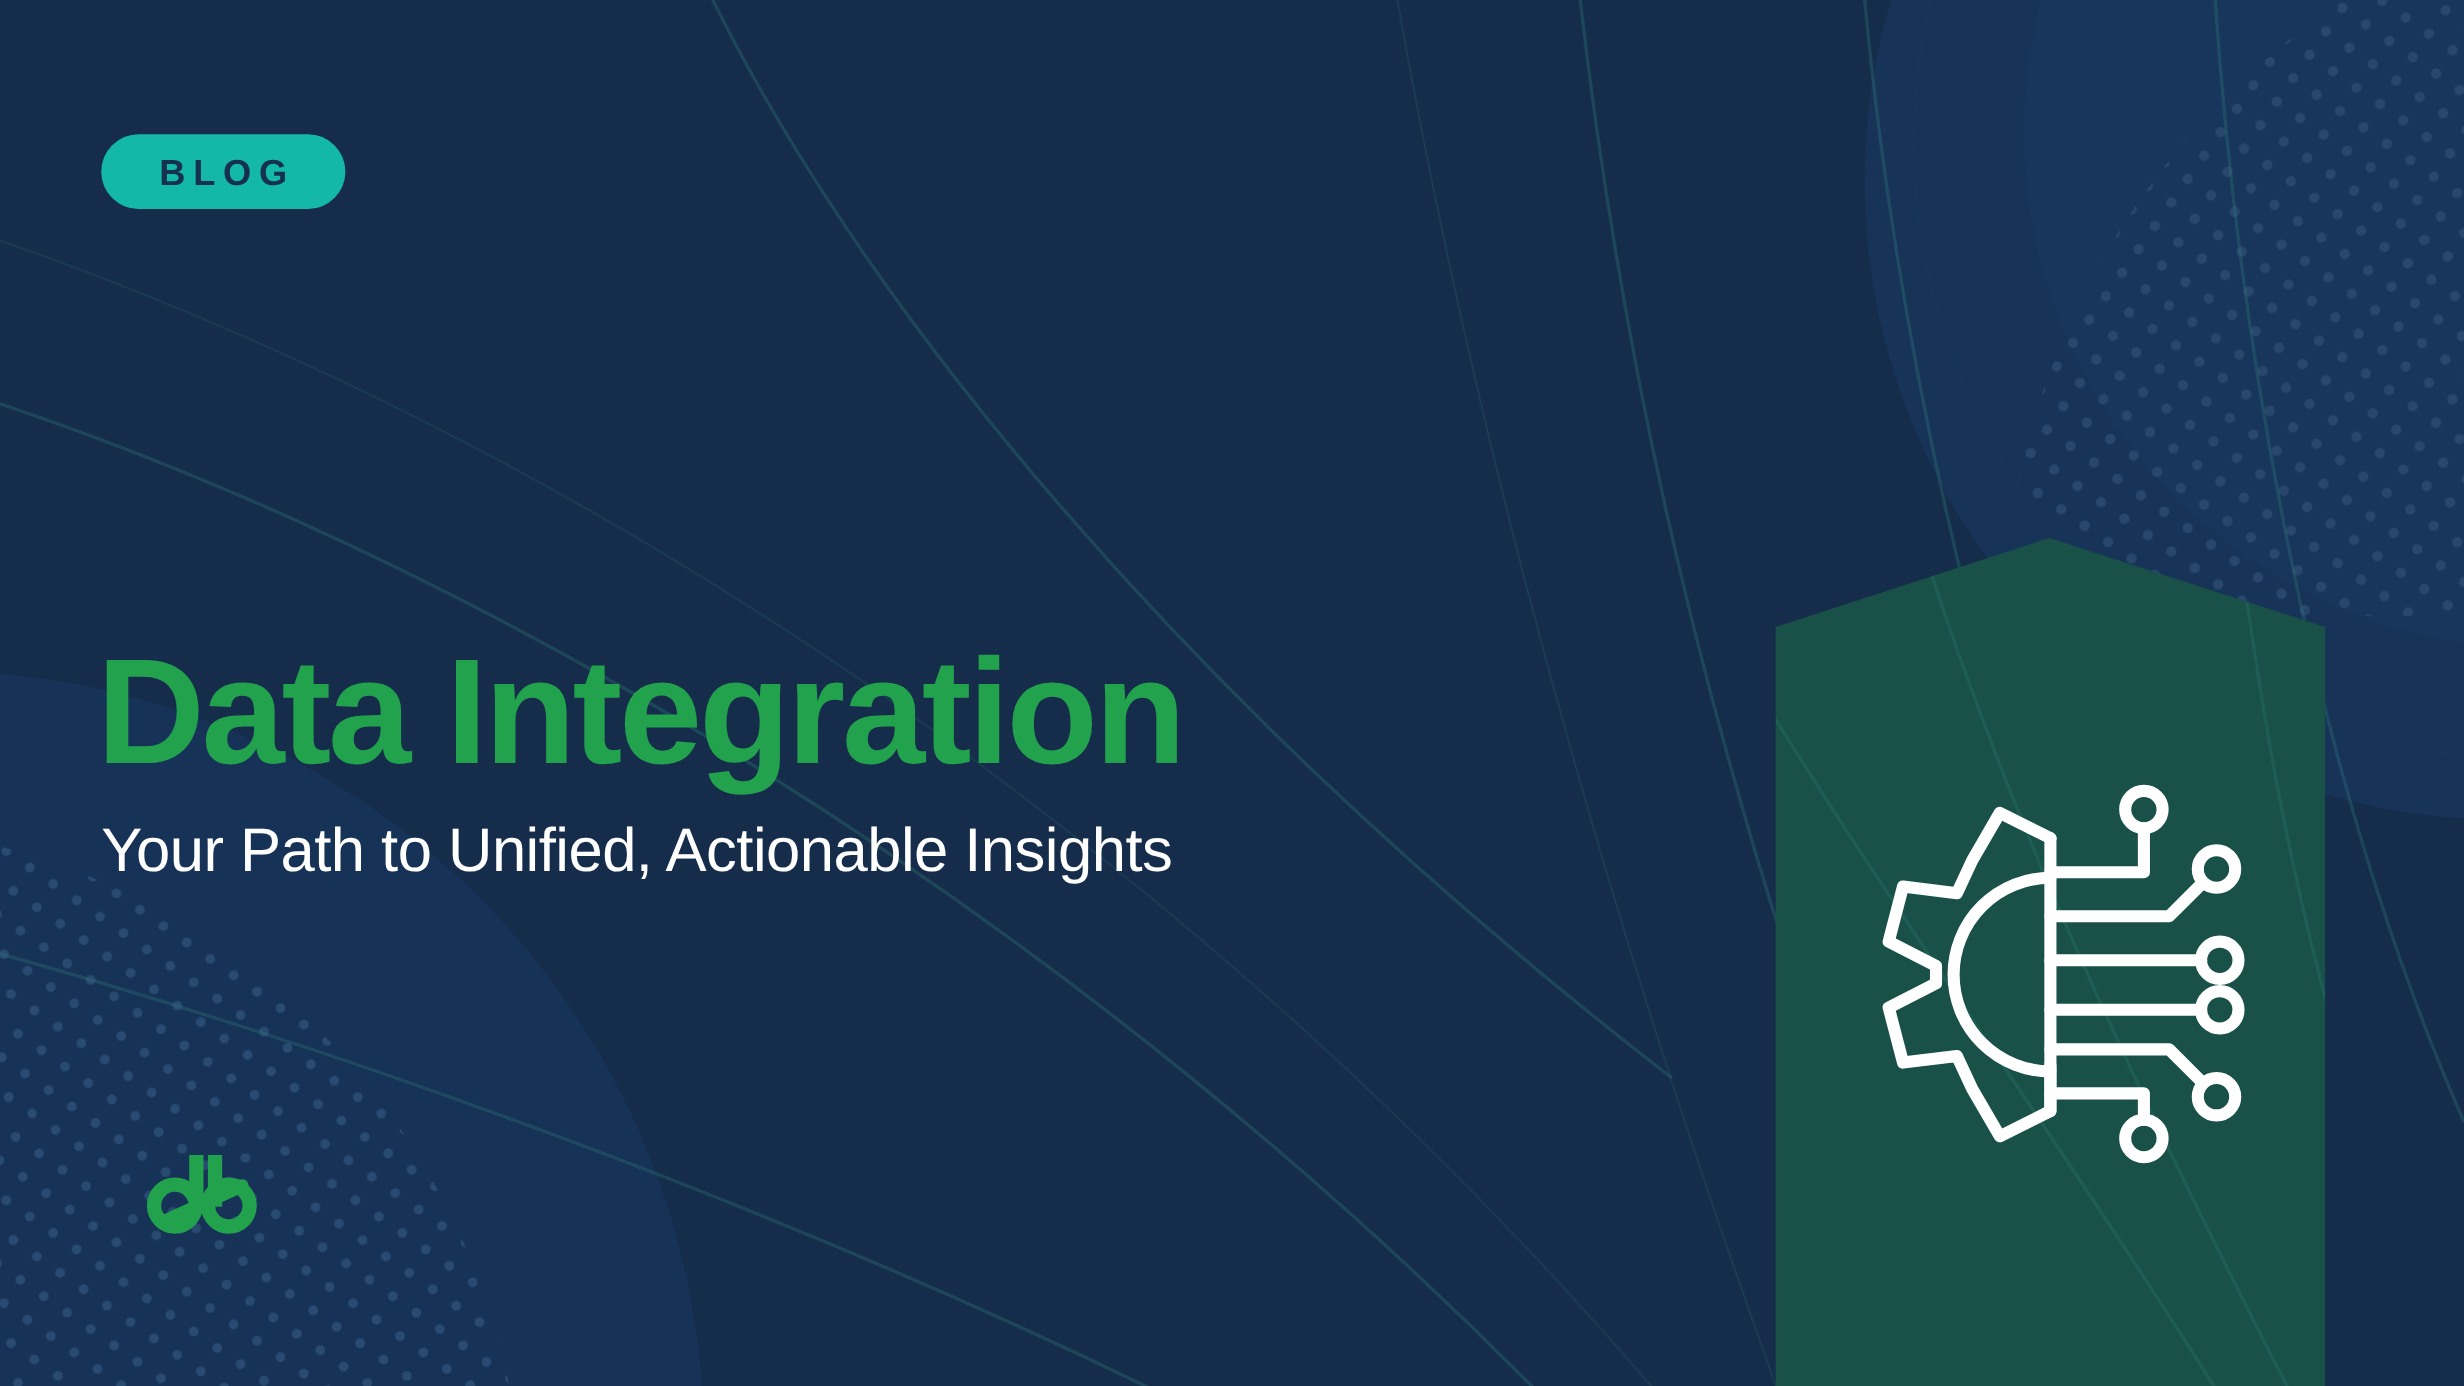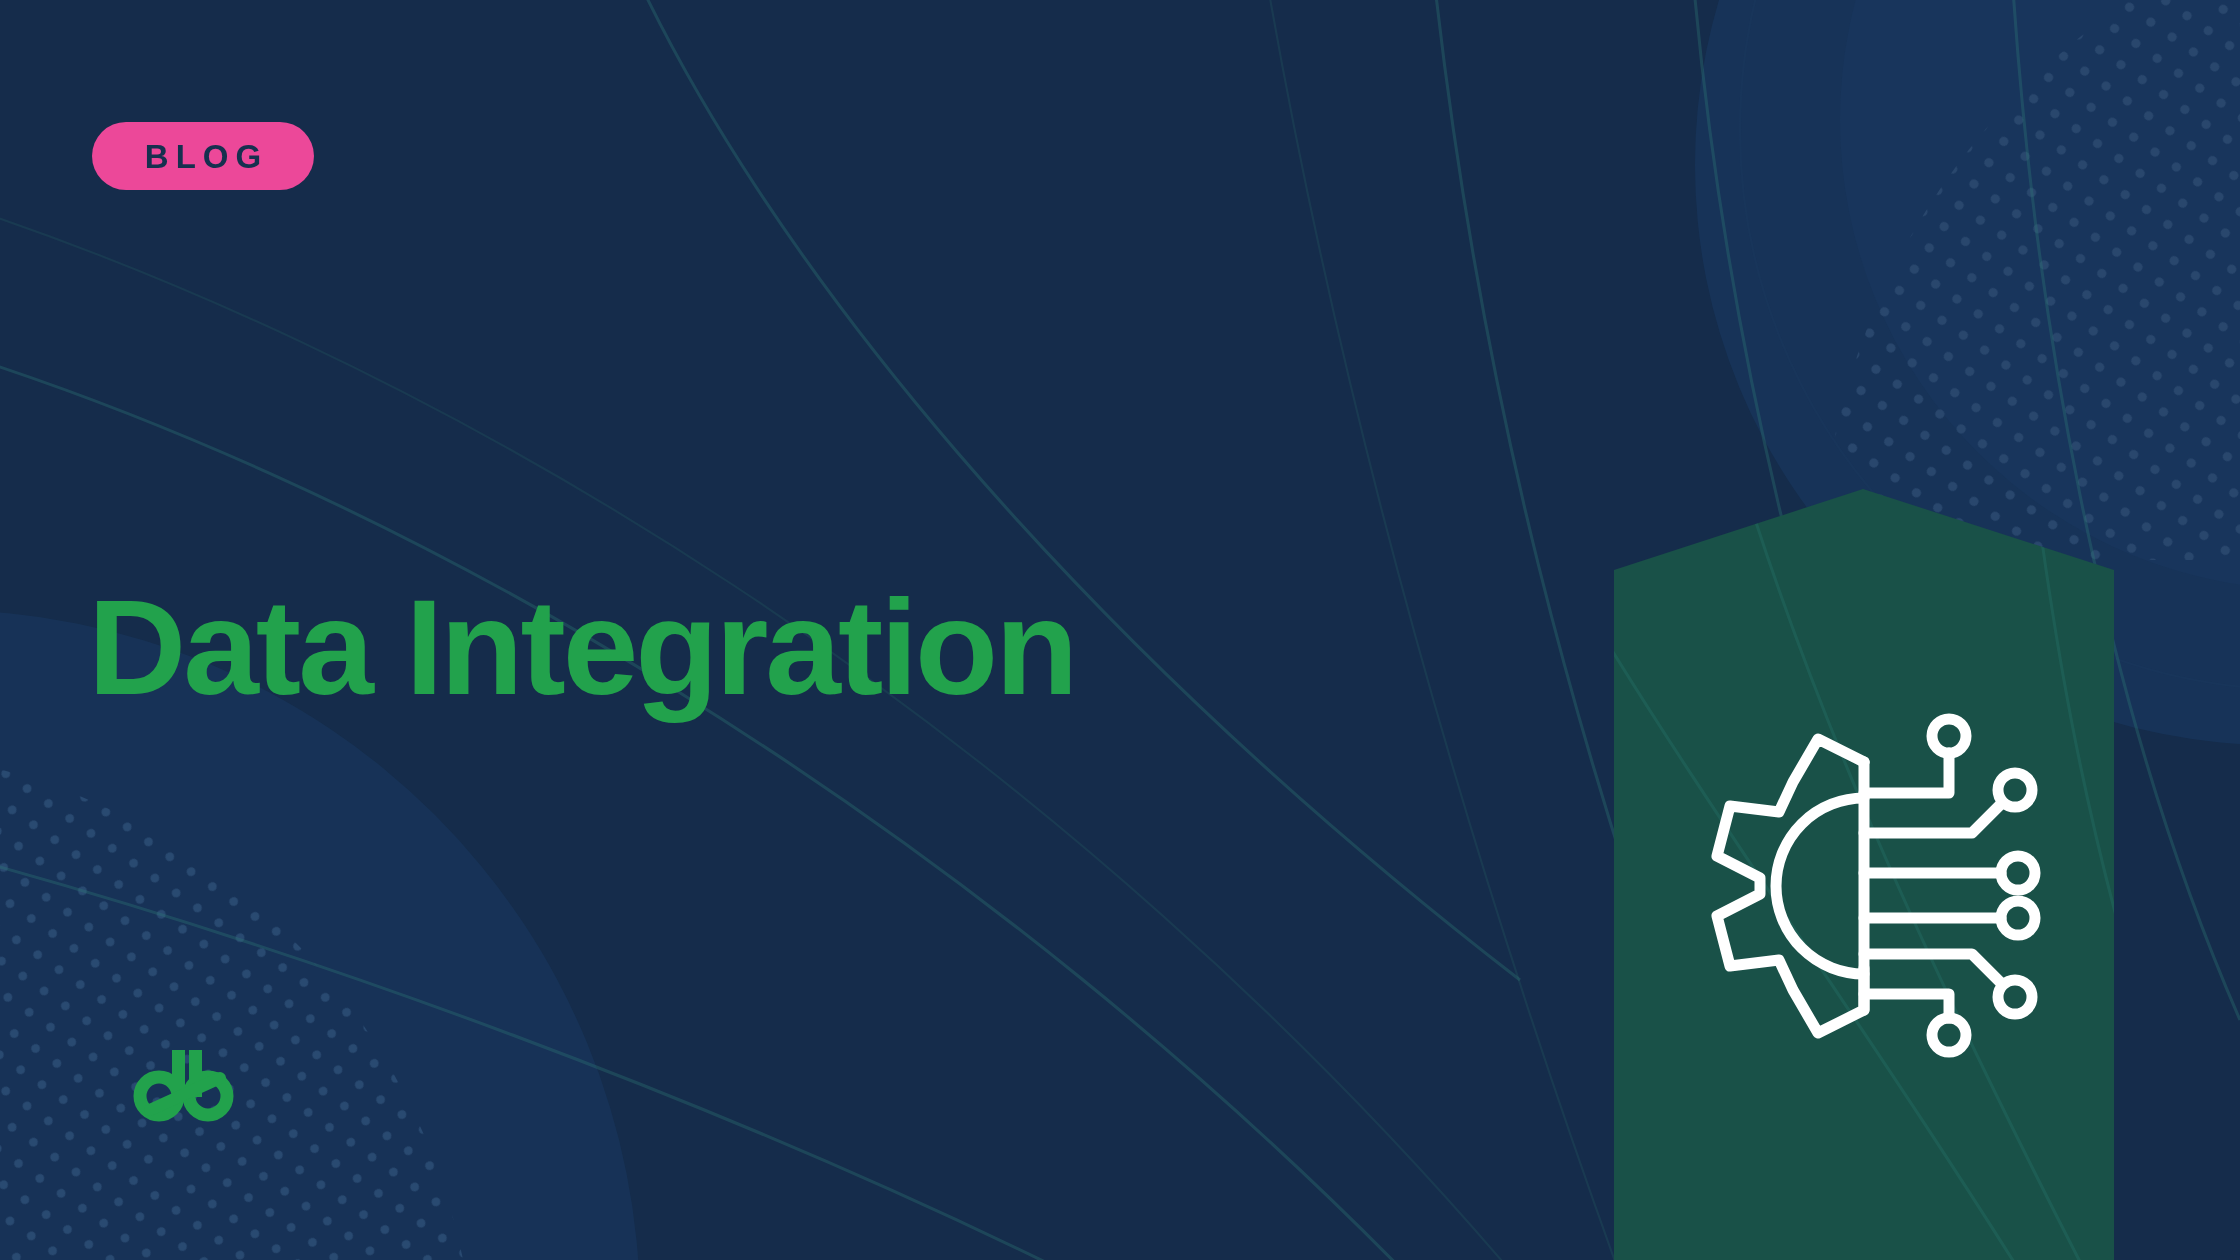--- a/index.html
+++ b/index.html
@@ -29,21 +29,21 @@
   }
 
   
   .blog-badge {
     position: absolute;
     left: 92px;
     top: 122px;
     width: 222px;
     height: 68px;
     border-radius: 34px;
-    background: #ec4899;
+    background: #14b8a6;
     display: flex;
     align-items: center;
     justify-content: center;
   }
   .blog-badge-label {
     color: #16304f;
     font-size: 33px;
     font-weight: bold;
     letter-spacing: 7px;
     text-indent: 7px;
@@ -230,20 +230,21 @@
       <circle cx="253" cy="329" r="17"></circle>
     </svg>
   </div>
 
   <div class="blog-badge">
     <span class="blog-badge-label">BLOG</span>
   </div>
 
   <h1 class="headline">Data Integration</h1>
 
+  <p class="subtitle">Your Path to Unified, Actionable Insights</p>
 
   <div class="logo">
     <span class="logo-mark">
       <svg width="118" height="78" viewBox="0 0 118 78" xmlns="http://www.w3.org/2000/svg">
 
         <circle cx="31" cy="52" r="19" fill="none" stroke="#22a24c" stroke-width="13"></circle>
 
         <circle cx="80" cy="52" r="19" fill="none" stroke="#22a24c" stroke-width="13"></circle>
 
         <rect x="44" y="6" width="13" height="47" fill="#22a24c"></rect>

